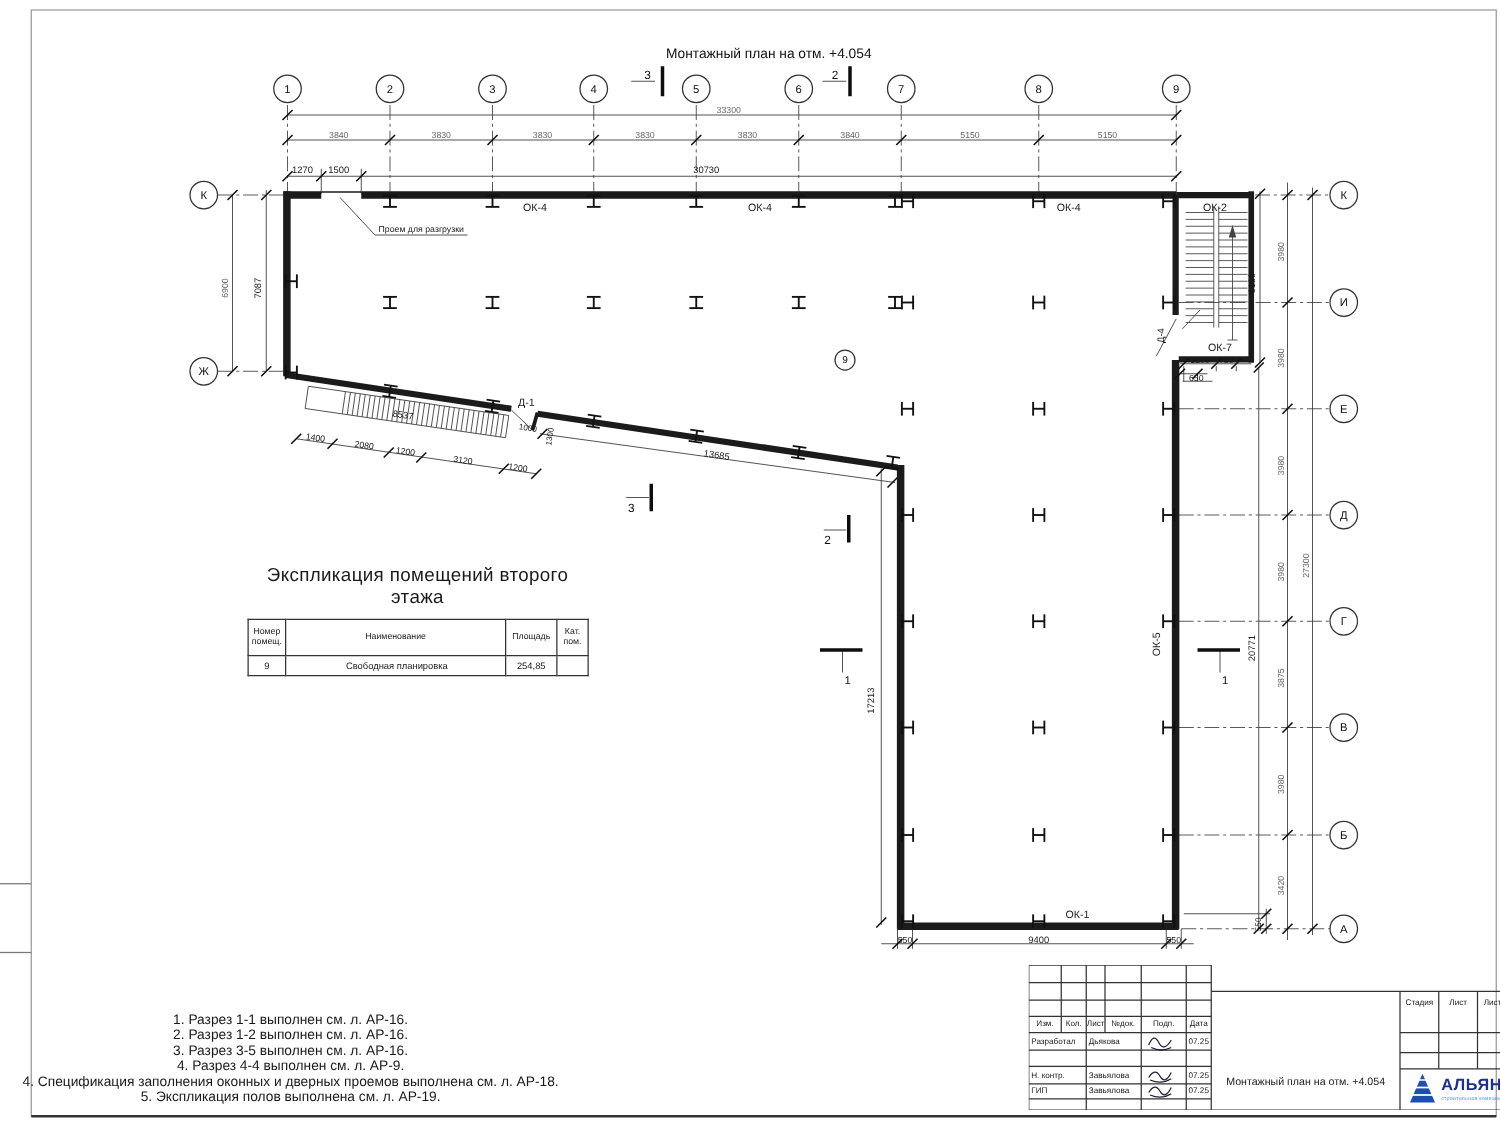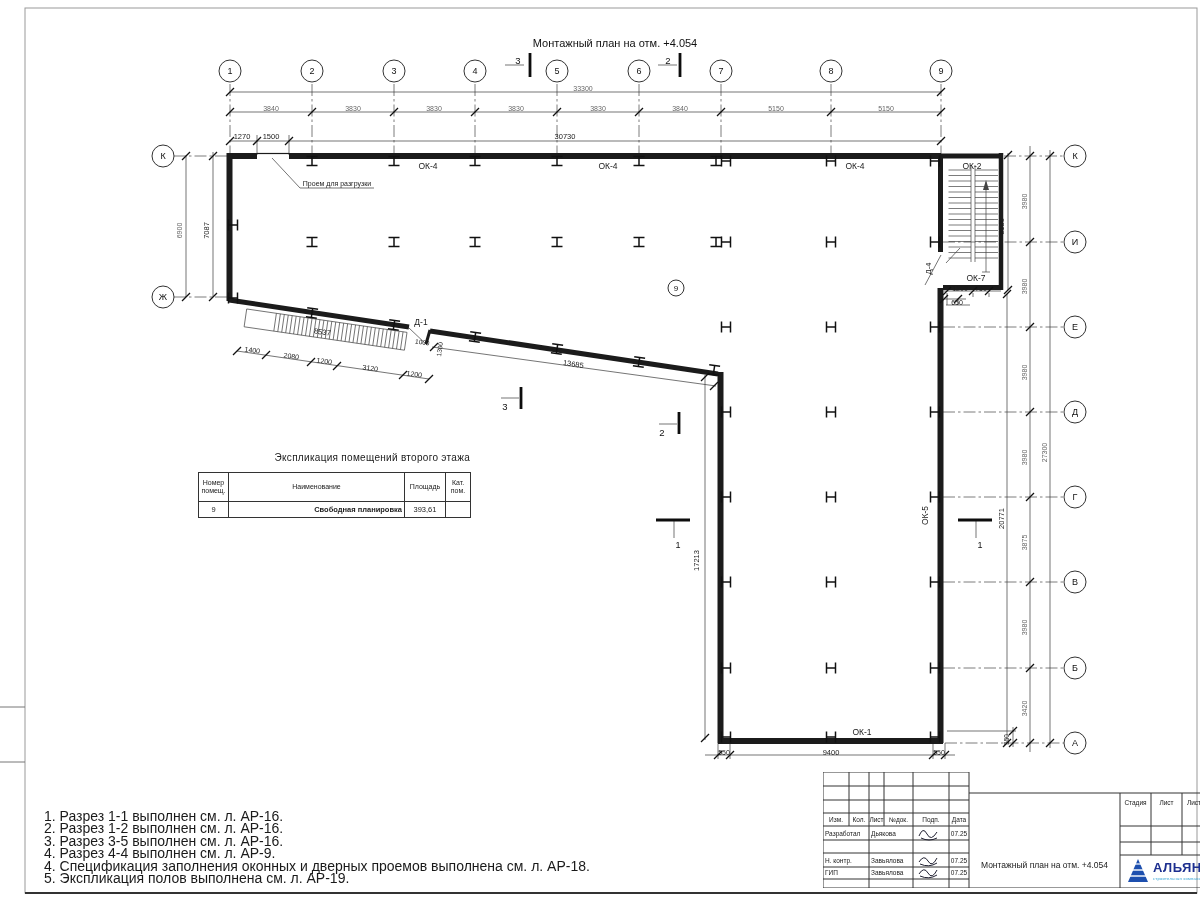--- a/index.html
+++ b/index.html
@@ -11,29 +11,29 @@
   .tick{stroke:#111;stroke-width:1.3;}
   .wall{stroke:#1b1b1b;}
   .bar{stroke:#0d0d0d;stroke-width:2.8;}
   .colsym{stroke:#111;stroke-width:1.5;}
   .stair{stroke:#444;stroke-width:0.7;}
   .bubc{fill:#fff;stroke:#333;stroke-width:1;}
   text.bubt{fill:#111;text-anchor:middle;font-family:"Liberation Sans","DejaVu Sans",sans-serif;}
   text.ann{font-family:"Liberation Sans","DejaVu Sans",sans-serif;text-anchor:middle;}
   
   #expl{position:absolute;left:198px;top:452px;width:272px;}
-  #expl .ttl{text-align:right;font-size:10px;letter-spacing:.3px;margin-bottom:9px;}
+  #expl .ttl{text-align:center;font-size:15px;letter-spacing:.3px;margin-bottom:9px;}
   #expl table{border-collapse:collapse;table-layout:fixed;width:272px;}
   #expl td,#expl th{border:1px solid #333;font-weight:normal;font-size:7.5px;
         text-align:center;padding:1px 2px;overflow:hidden;}
   #expl th{height:26px;font-size:7px;line-height:1.15;}
   #expl td{height:13px;}
-  #expl td.nm{text-align:right;padding-left:4px;font-weight:bold;}
+  #expl td.nm{text-align:center;padding-left:4px;}
   
-  #notes{position:absolute;left:44px;top:810px;font-size:14px;line-height:12.4px;white-space:nowrap;}
+  #notes{position:absolute;left:18px;top:810px;font-size:11px;line-height:12.4px;white-space:nowrap;text-align:center;}
   
   #tb{position:absolute;left:823px;top:772px;width:377px;height:116px;}
   #tb svg{position:absolute;left:0;top:0;}
   #tb .cell{position:absolute;font-size:6.5px;white-space:nowrap;}
   #tb .ctr{text-align:center;}
   #tb .doc{font-size:8.5px;}
   #tb .brand{font-size:13px;font-weight:bold;color:#1d2f8f;letter-spacing:.5px;}
   #tb .brandsub{font-size:4px;color:#2a9fd4;letter-spacing:.3px;}
 </style>
 </head>
@@ -651,21 +651,21 @@
       <tbody>
           <tr>
         <th>Номер помещ.</th>
         <th>Наименование</th>
         <th>Площадь</th>
         <th>Кат. пом.</th>
       </tr>
       <tr>
         <td>9</td>
         <td class="nm">Свободная планировка</td>
-        <td>393,61</td>
+        <td>254,85</td>
         <td></td>
       </tr>
     </tbody>
       </table>
   </div>
 
   <div id="notes">
     <div>1. Разрез 1-1 выполнен см. л. АР-16.</div>
     <div>2. Разрез 1-2 выполнен см. л. АР-16.</div>
     <div>3. Разрез 3-5 выполнен см. л. АР-16.</div>

